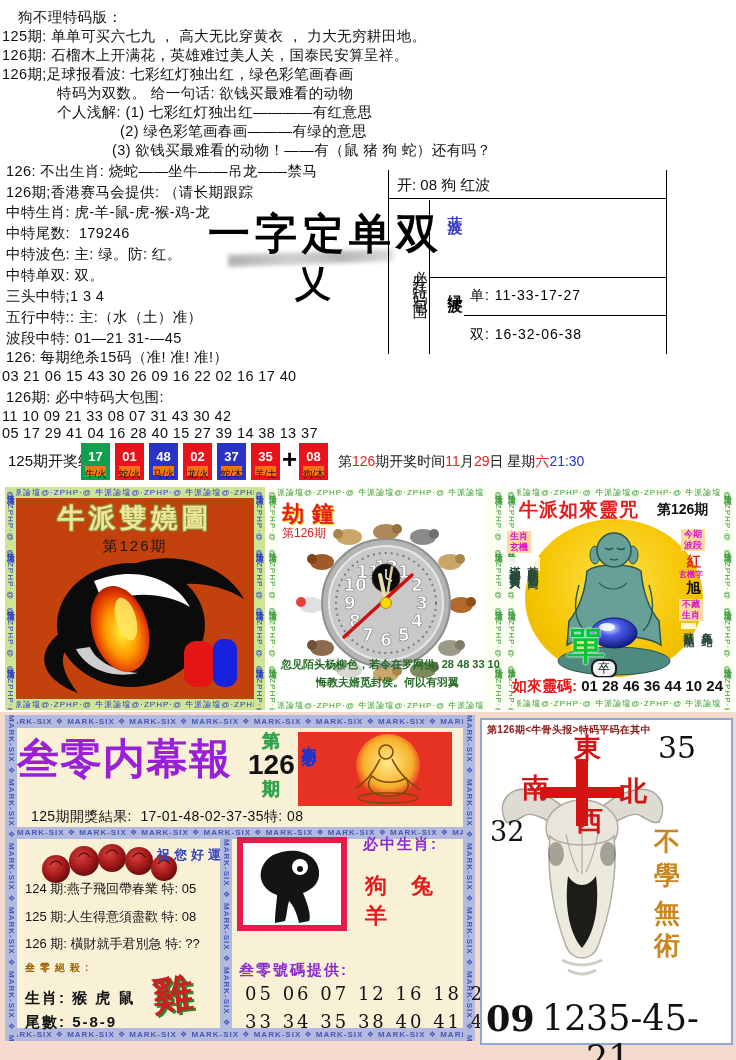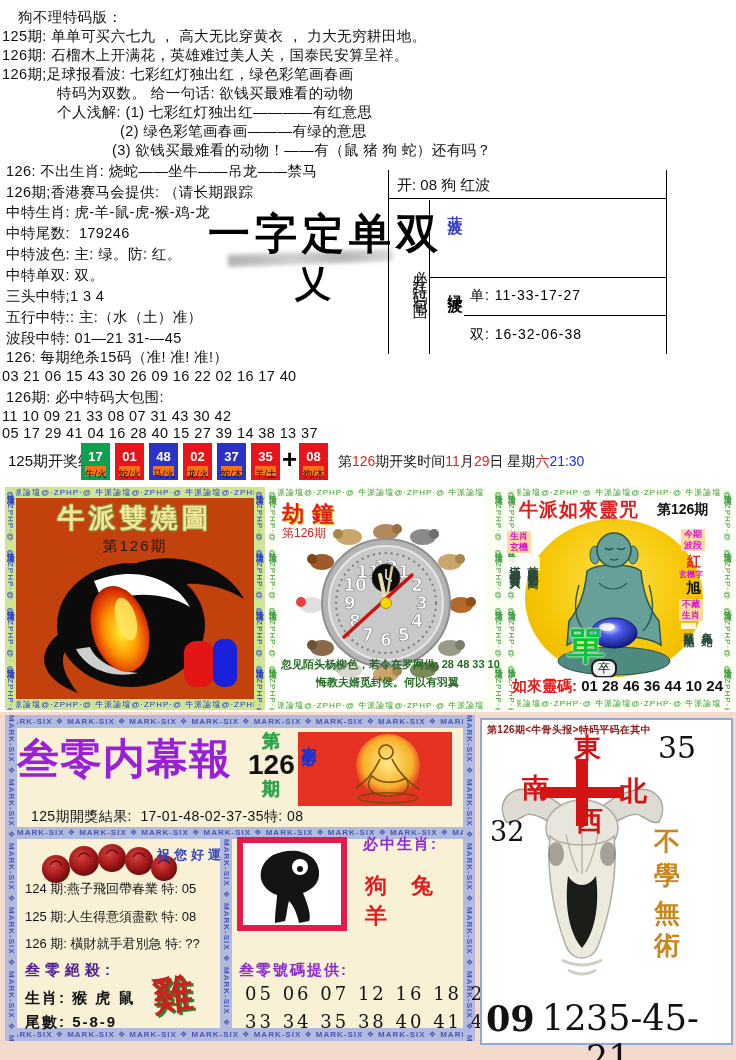--- a/index.html
+++ b/index.html
@@ -118,21 +118,21 @@
   .bl-must { position:absolute; left:2px; top:2px; bottom:2px; width:18px; writing-mode:vertical-rl;
     text-orientation:upright; color:#2233cc; font-size:15px; font-weight:bold; letter-spacing:2px; }
   .bl-guanyin { position:absolute; left:24px; top:0; width:130px; height:74px; }
   .bl-result { position:absolute; left:26px; top:93px; font-size:14px; color:#111; letter-spacing:.4px; white-space:pre; }
   .bl-div-h { left:12px; top:112px; width:446px; height:12px; line-height:12px; }
   .bl-div-v { left:215px; top:124px; width:12px; height:189px; }
   .bl-flowers { position:absolute; left:35px; top:128px; width:140px; height:42px; }
   .bl-bless { position:absolute; left:152px; top:131px; font-size:13px; font-weight:bold; color:#3344bb; letter-spacing:4px; }
   .bl-tip { position:absolute; left:20px; font-size:13px; color:#111; white-space:pre; }
   .bl-tip1{ top:165px; } .bl-tip2{ top:193px; } .bl-tip3{ top:220px; }
-  .bl-kill { position:absolute; left:20px; top:246px; font-size:15px; font-weight:bold; color:#4c1d95; letter-spacing:5px; }
+  .bl-kill { position:absolute; left:20px; top:246px; font-size:10px; font-weight:bold; color:#a16207; letter-spacing:5px; }
   .bl-kz { position:absolute; left:20px; top:274px; font-size:15px; font-weight:bold; color:#111; letter-spacing:2px; }
   .bl-kt { position:absolute; left:20px; top:298px; font-size:15px; font-weight:bold; color:#111; letter-spacing:2px; }
   .bl-rooster { position:absolute; left:148px; top:252px; font-size:40px; font-weight:900; color:#cc2020;
     text-shadow:2px 2px 0 #2a8a2a; transform:rotate(-6deg); }
   .bm-redbox { position:absolute; left:232px; top:122px; width:110px; height:94px; border:6px solid #e8194a; background:#fff; }
   .bm-header { position:absolute; left:358px; top:120px; font-size:15px; font-weight:bold; color:#8a2ad0; letter-spacing:2px; }
   .bm-zodiacs { position:absolute; left:360px; top:156px; font-size:22px; font-weight:bold; color:#e31b1b; letter-spacing:9px; }
   .bm-numheader { position:absolute; left:234px; top:246px; font-size:15px; font-weight:bold; color:#8a2ad0; letter-spacing:2px; }
   .bm-row { position:absolute; font-family:"DejaVu Serif",serif; font-size:18px; color:#111; letter-spacing:3px; white-space:pre; }
   .bm-row1 { left:240px; top:268px; } .bm-row2 { left:240px; top:296px; }

